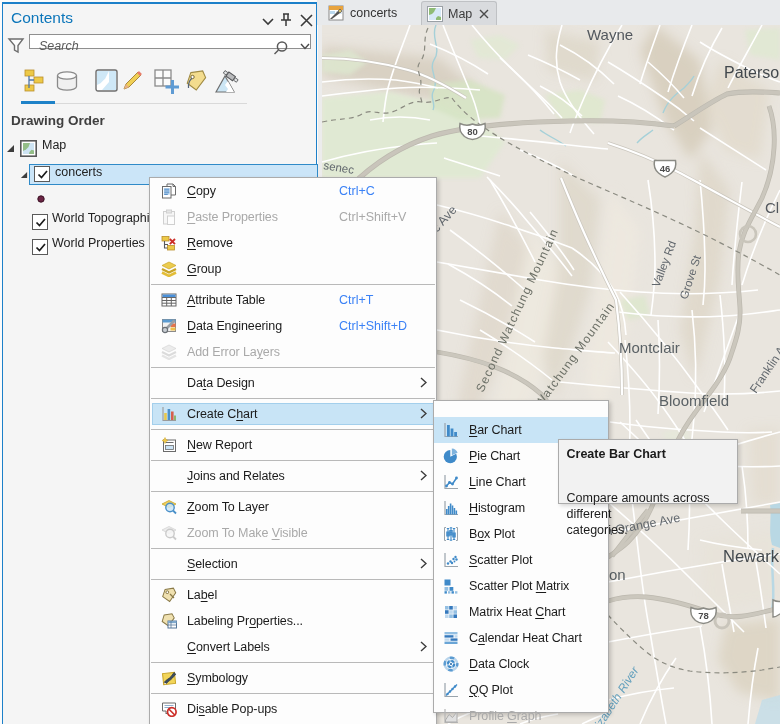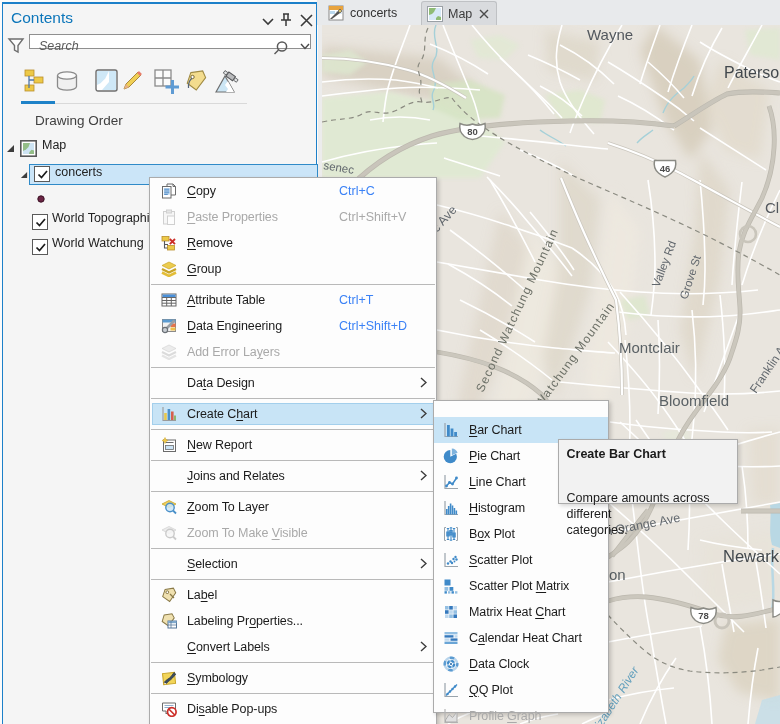--- a/index.html
+++ b/index.html
@@ -15,21 +15,21 @@
 
 #panel { position:absolute; left:2px; top:2px; width:314.5px; height:722px; background:#f5f5f5; border:1.5px solid #1c80c9; border-top-width:2.5px; border-bottom:none; }
 #panel-title { position:absolute; left:8px; top:5px; font-size:15.5px; color:#0c76ba; }
 .ptool { position:absolute; top:10px; }
 #searchbox { position:absolute; left:26px; top:29.5px; width:282px; height:15px; background:#fff; border:1px solid #8f8f8f; }
 #searchbox .ph { position:absolute; left:9px; top:4.5px; font-size:12.5px; font-style:italic; color:#5a5a5a; }
 #funnel { position:absolute; left:4px; top:33px; }
 #toolbar { position:absolute; left:-2.5px; top:59.5px; width:100%; height:30px; }
 #tabline { position:absolute; left:18px; top:98.5px; width:226px; height:1px; background:#d9d9d9; }
 #tabline-blue { position:absolute; left:18px; top:97px; width:34px; height:3px; background:#1e82c8; }
-#drawing-order { position:absolute; left:32px; top:108.5px; font-size:13.5px; font-weight:normal; color:#404040; }
+#drawing-order { position:absolute; left:8px; top:108.5px; font-size:13.5px; font-weight:bold; color:#404040; }
 
 .trow { position:absolute; font-size:12.5px; color:#222; }
 #row-map { left:0; top:136px; }
 #row-concerts { position:absolute; left:26px; top:159.5px; width:289px; height:21.5px; background:#cbe5f8; border:1px solid #2f8ac8; }
 .tri { position:absolute; }
 .cb { position:absolute; width:16px; height:16px; background:#fff; border:1.4px solid #5a5a5a; }
 .cb svg { position:absolute; left:1px; top:1px; }
 
 #menu { position:absolute; left:149px; top:177px; width:288px; height:560px; background:#fdfdfd; border:1px solid #ababab; border-bottom:none; box-shadow:2px 2px 4px rgba(0,0,0,0.18); padding-top:0; }
 .mrow { position:relative; height:26px; }
@@ -400,21 +400,21 @@
           <path d="M2.5 6.5 L5.5 9.5 L11 3" fill="none" stroke="#1b1b1b" stroke-width="1.7"></path>
         </svg>
       </div>
   <div class="trow" style="left:49px;top:207px;">World Topographic</div>
 
   <div class="cb" style="left:28.5px;top:235px;">
         <svg width="13" height="13" viewBox="0 0 13 13">
           <path d="M2.5 6.5 L5.5 9.5 L11 3" fill="none" stroke="#1b1b1b" stroke-width="1.7"></path>
         </svg>
       </div>
-  <div class="trow" style="left:49px;top:232px;">World Watchung</div>
+  <div class="trow" style="left:49px;top:232px;">World Properties</div>
 </div>
 
 <div id="menu">
   <div class="mrow">
         <svg class="mi" viewBox="0 0 16 16" width="16" height="16">
           <path d="M6 1 H12 L14.5 3.5 V12 H6 Z" fill="#fff" stroke="#6b6b6b"></path>
           <path d="M12 1 V3.5 H14.5" fill="none" stroke="#6b6b6b"></path>
           <rect x="1.5" y="3.5" width="8.5" height="11.5" fill="#fff" stroke="#6b6b6b"></rect>
           <rect x="2.8" y="5" width="6" height="7" fill="#cfe3f5"></rect>
           <path d="M3.2 6.2 h5.2 M3.2 8 h5.2 M3.2 9.8 h5.2 M3.2 11.4 h3.6" stroke="#3e7fc1" stroke-width="0.9"></path>

